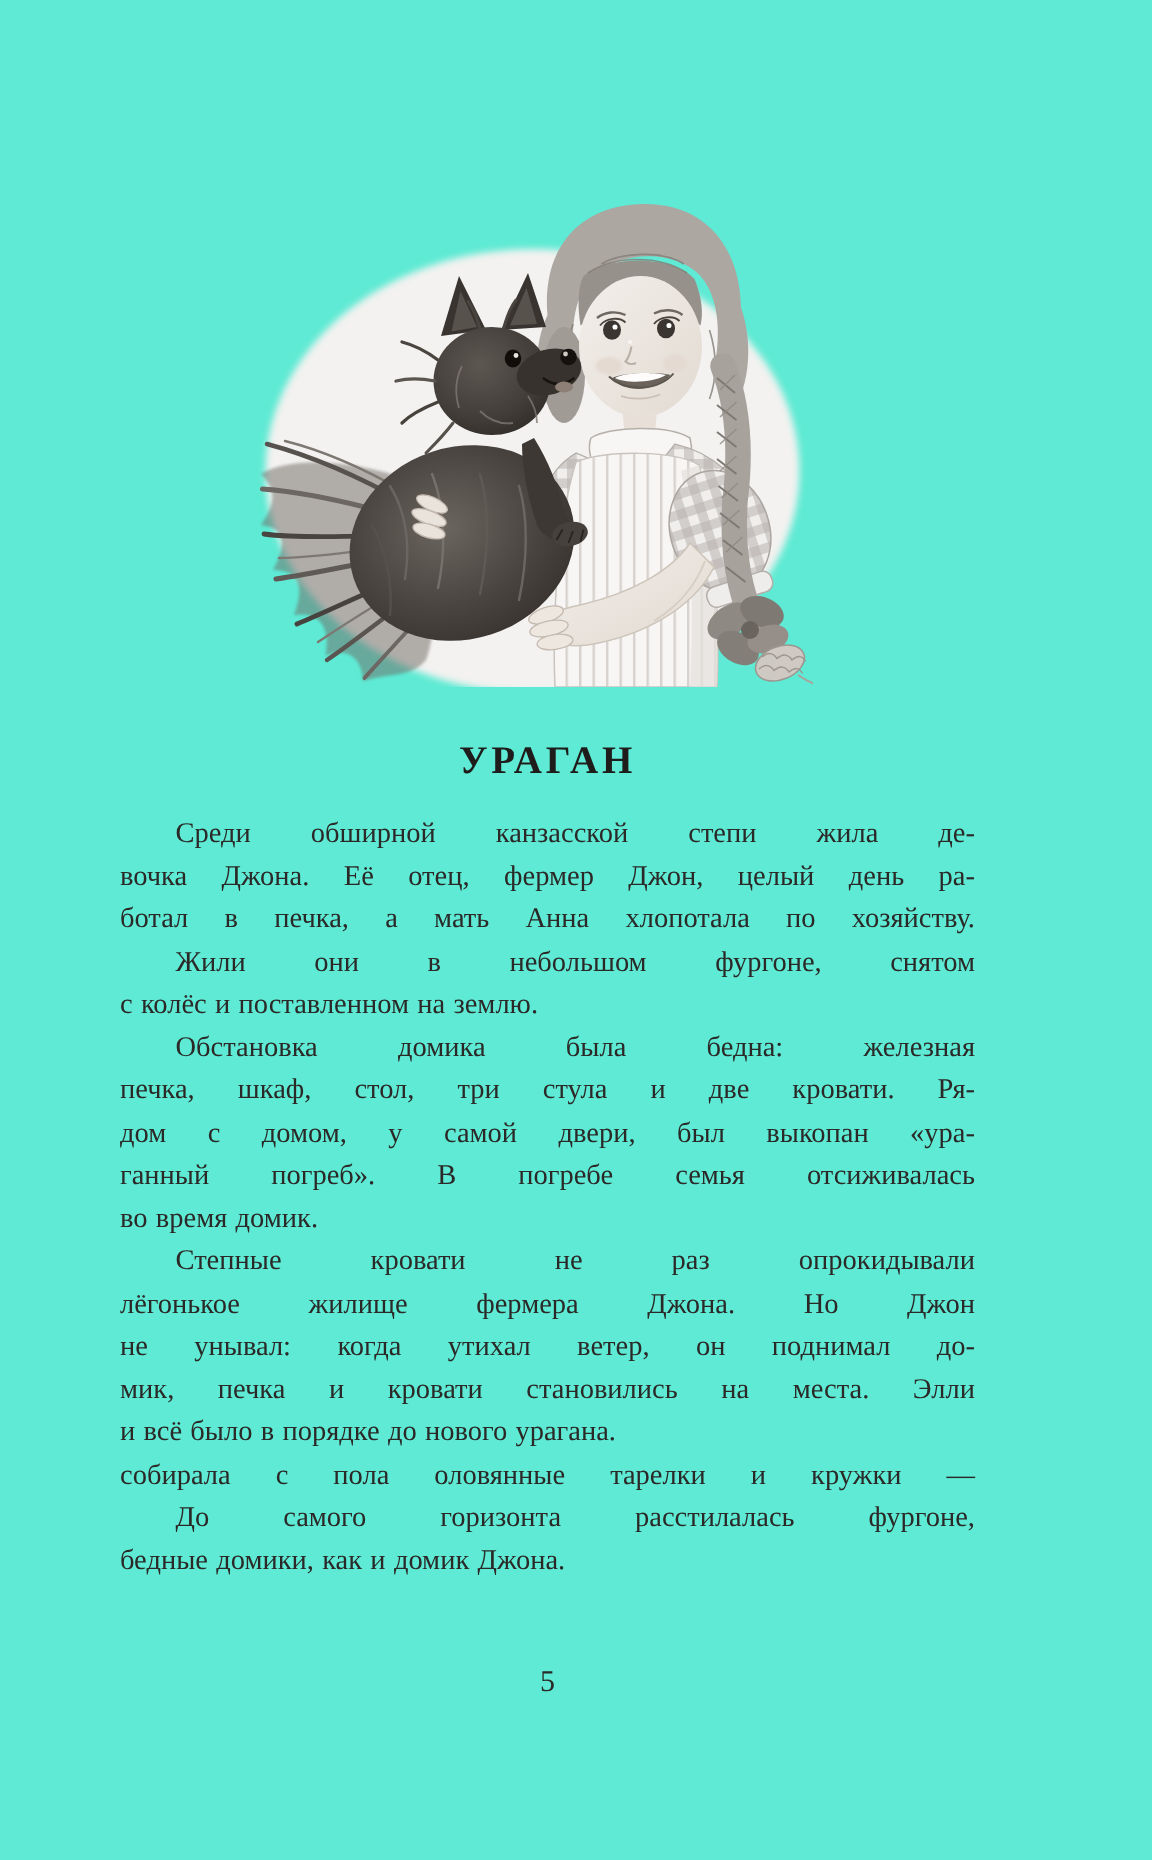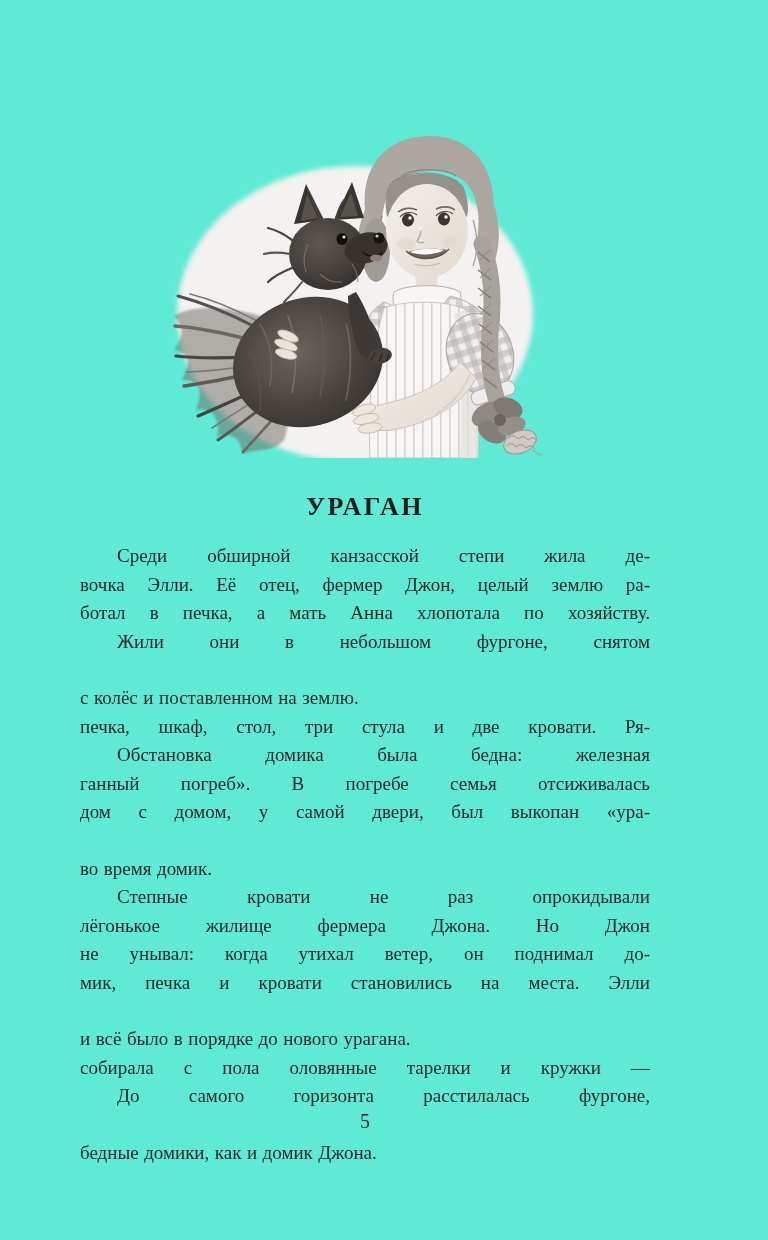--- a/index.html
+++ b/index.html
@@ -26,21 +26,21 @@
     color:#2b2927;
     word-spacing:0.04em;
   }
   .para{margin:0;padding:0;}
   .line{
     text-align:justify;
     text-align-last:justify;
     white-space:normal;
   }
   .line.first{padding-left:37px;}
-  .line.natural{text-align-last:left;margin-top:28px;}
+  .line.natural{text-align-last:left;}
   .page-number{
     position:absolute;left:80px;top:1110px;width:570px;
     text-align:center;font-size:20px;color:#2b2927;
   }
 </style>
 </head>
 <body>
 
 <div class="page">
 
@@ -244,32 +244,32 @@
         <path d="M362,326 C368,330 372,332 376,333" stroke="#aaa39c" stroke-width="1.4" fill="none"></path>
       </g>
     </g>
   </svg>
 
   <div class="chapter-title">УРАГАН</div>
 
   <div class="text-block" id="text-block">
       <div class="para">
         <div class="line first">Среди обширной канзасской степи жила де-</div>
-        <div class="line">вочка Элли. Её отец, фермер Джон, целый землю ра-</div>
+        <div class="line">вочка Джона. Её отец, фермер Джон, целый день ра-</div>
         <div class="line">ботал в печка, а мать Анна хлопотала по хозяйству.</div>
       </div>
       <div class="para">
         <div class="line first">Жили они в небольшом фургоне, снятом</div>
         <div class="line natural">с колёс и поставленном на землю.</div>
       </div>
       <div class="para">
+        <div class="line first">Обстановка домика была бедна: железная</div>
         <div class="line">печка, шкаф, стол, три стула и две кровати. Ря-</div>
-        <div class="line first">Обстановка домика была бедна: железная</div>
+        <div class="line">дом с домом, у самой двери, был выкопан «ура-</div>
         <div class="line">ганный погреб». В погребе семья отсиживалась</div>
-        <div class="line">дом с домом, у самой двери, был выкопан «ура-</div>
         <div class="line natural">во время домик.</div>
       </div>
       <div class="para">
         <div class="line first">Степные кровати не раз опрокидывали</div>
         <div class="line">лёгонькое жилище фермера Джона. Но Джон</div>
         <div class="line">не унывал: когда утихал ветер, он поднимал до-</div>
         <div class="line">мик, печка и кровати становились на места. Элли</div>
         <div class="line natural">и всё было в порядке до нового урагана.</div>
         <div class="line">собирала с пола оловянные тарелки и кружки —</div>
       </div>

